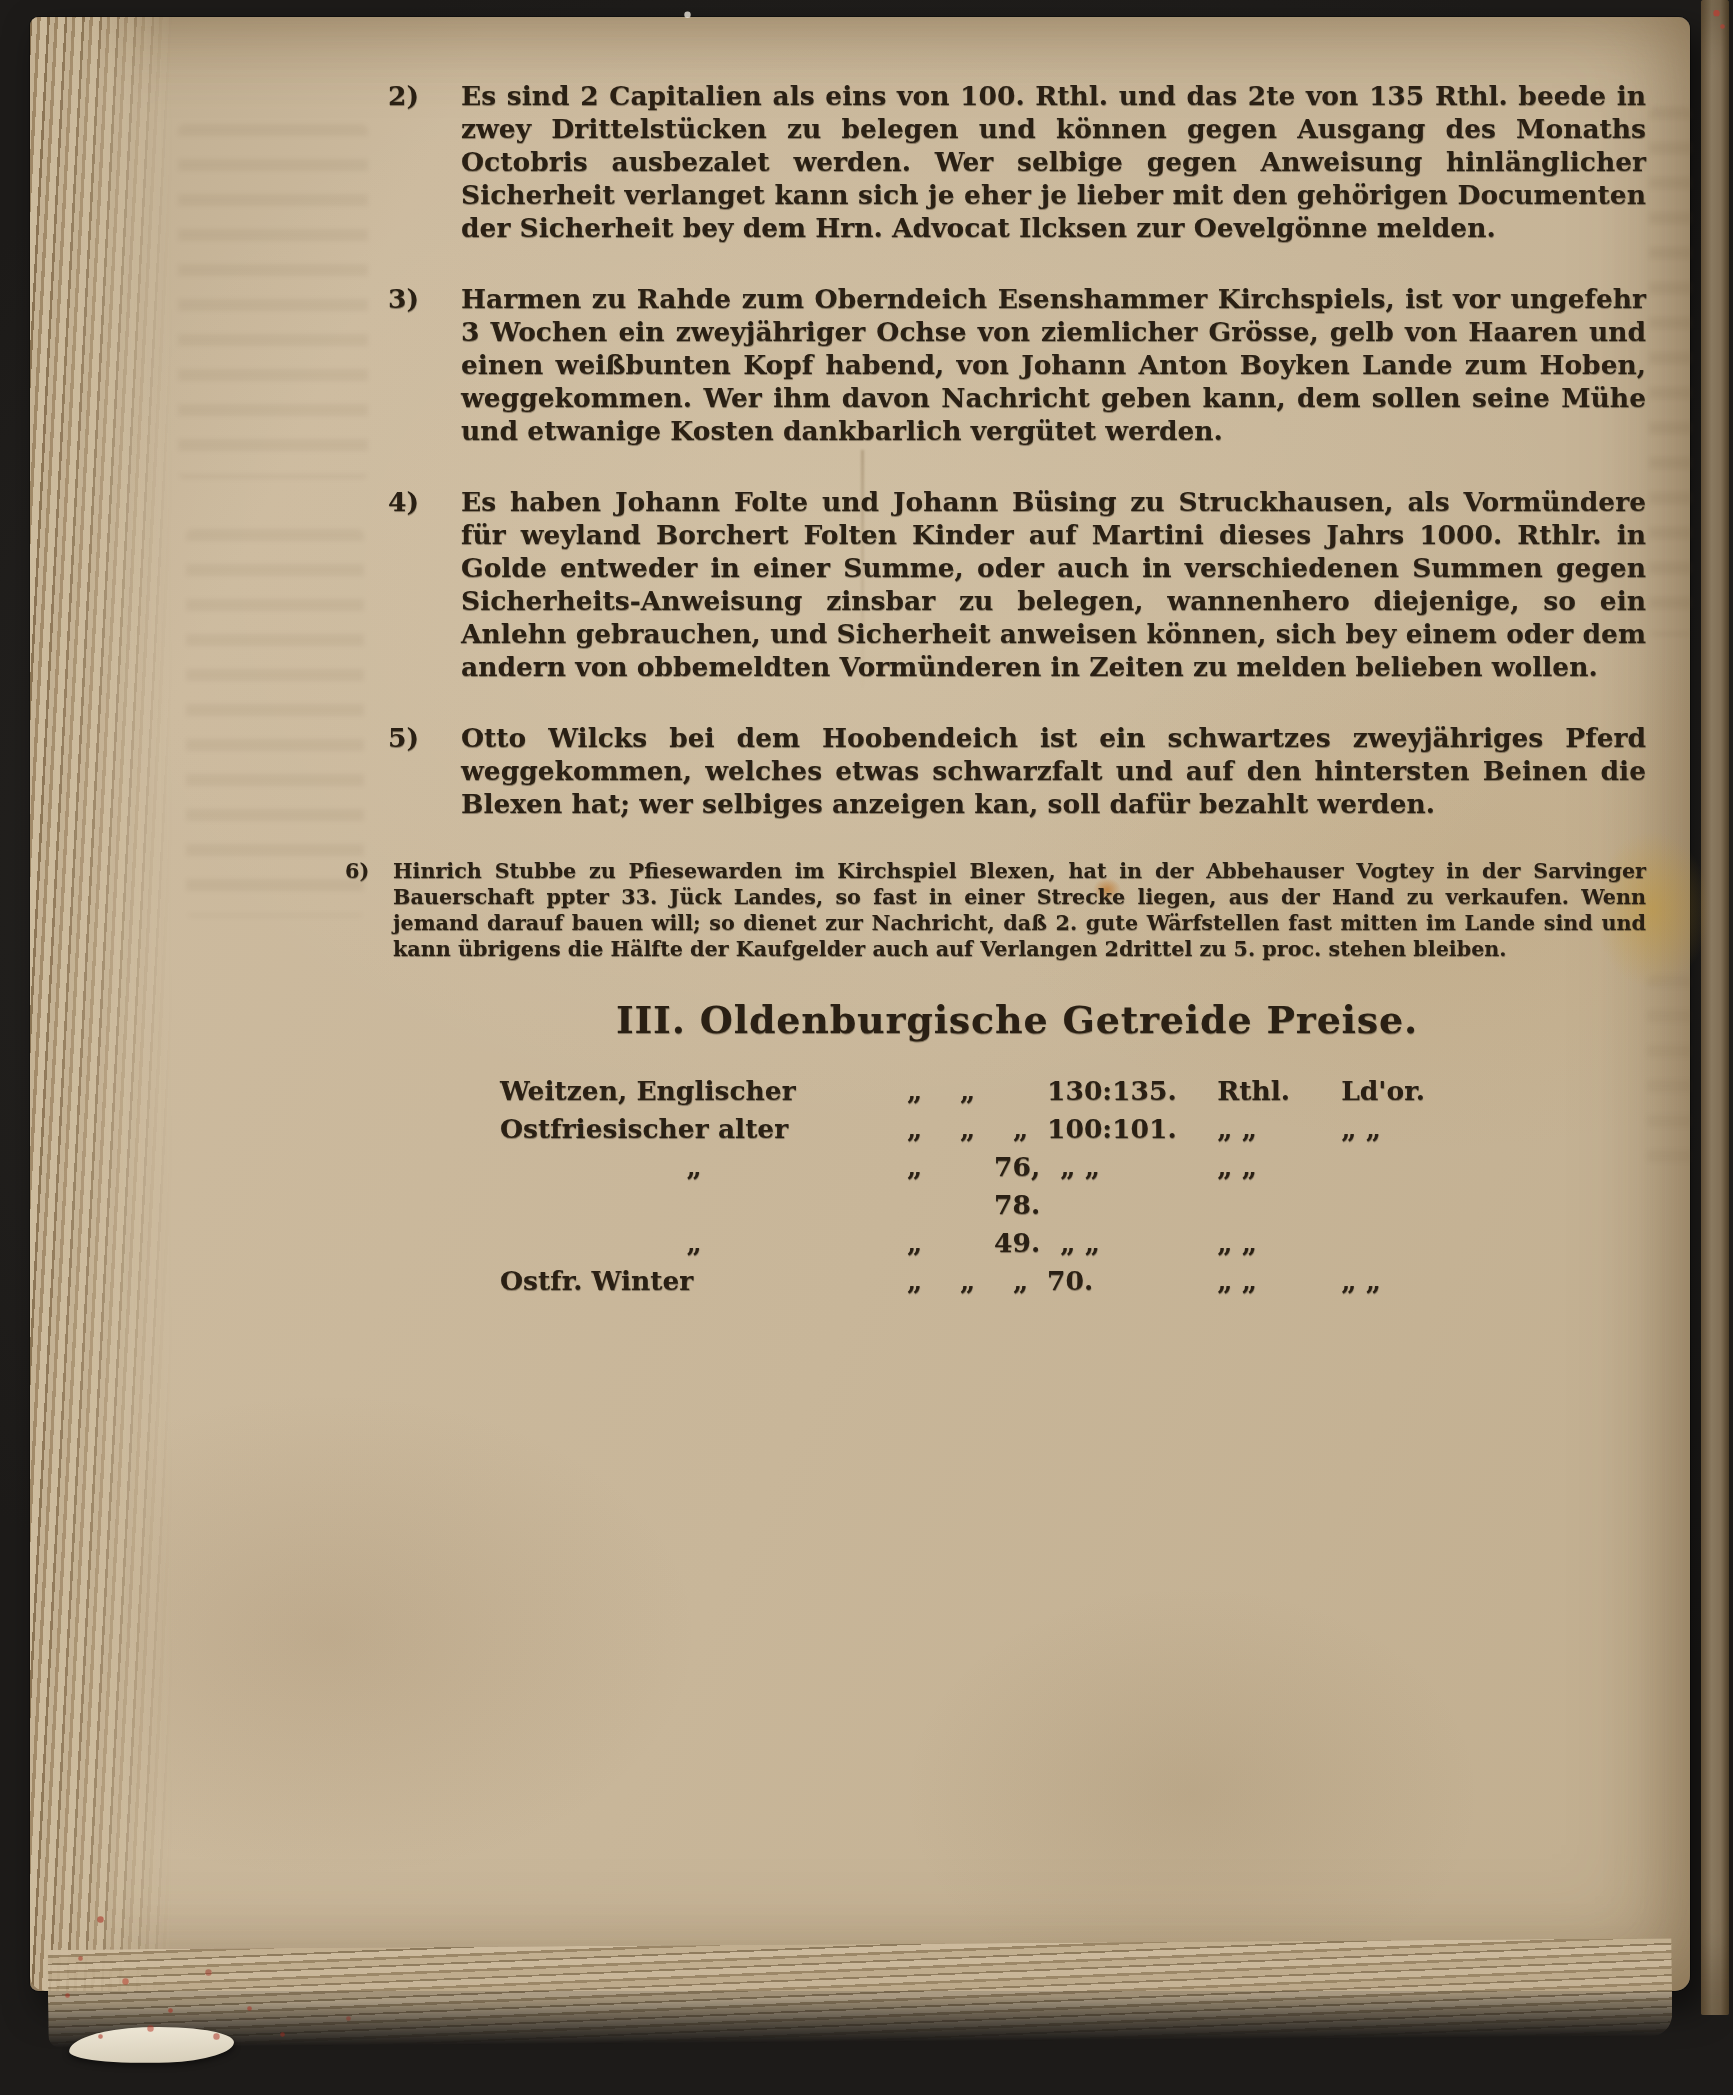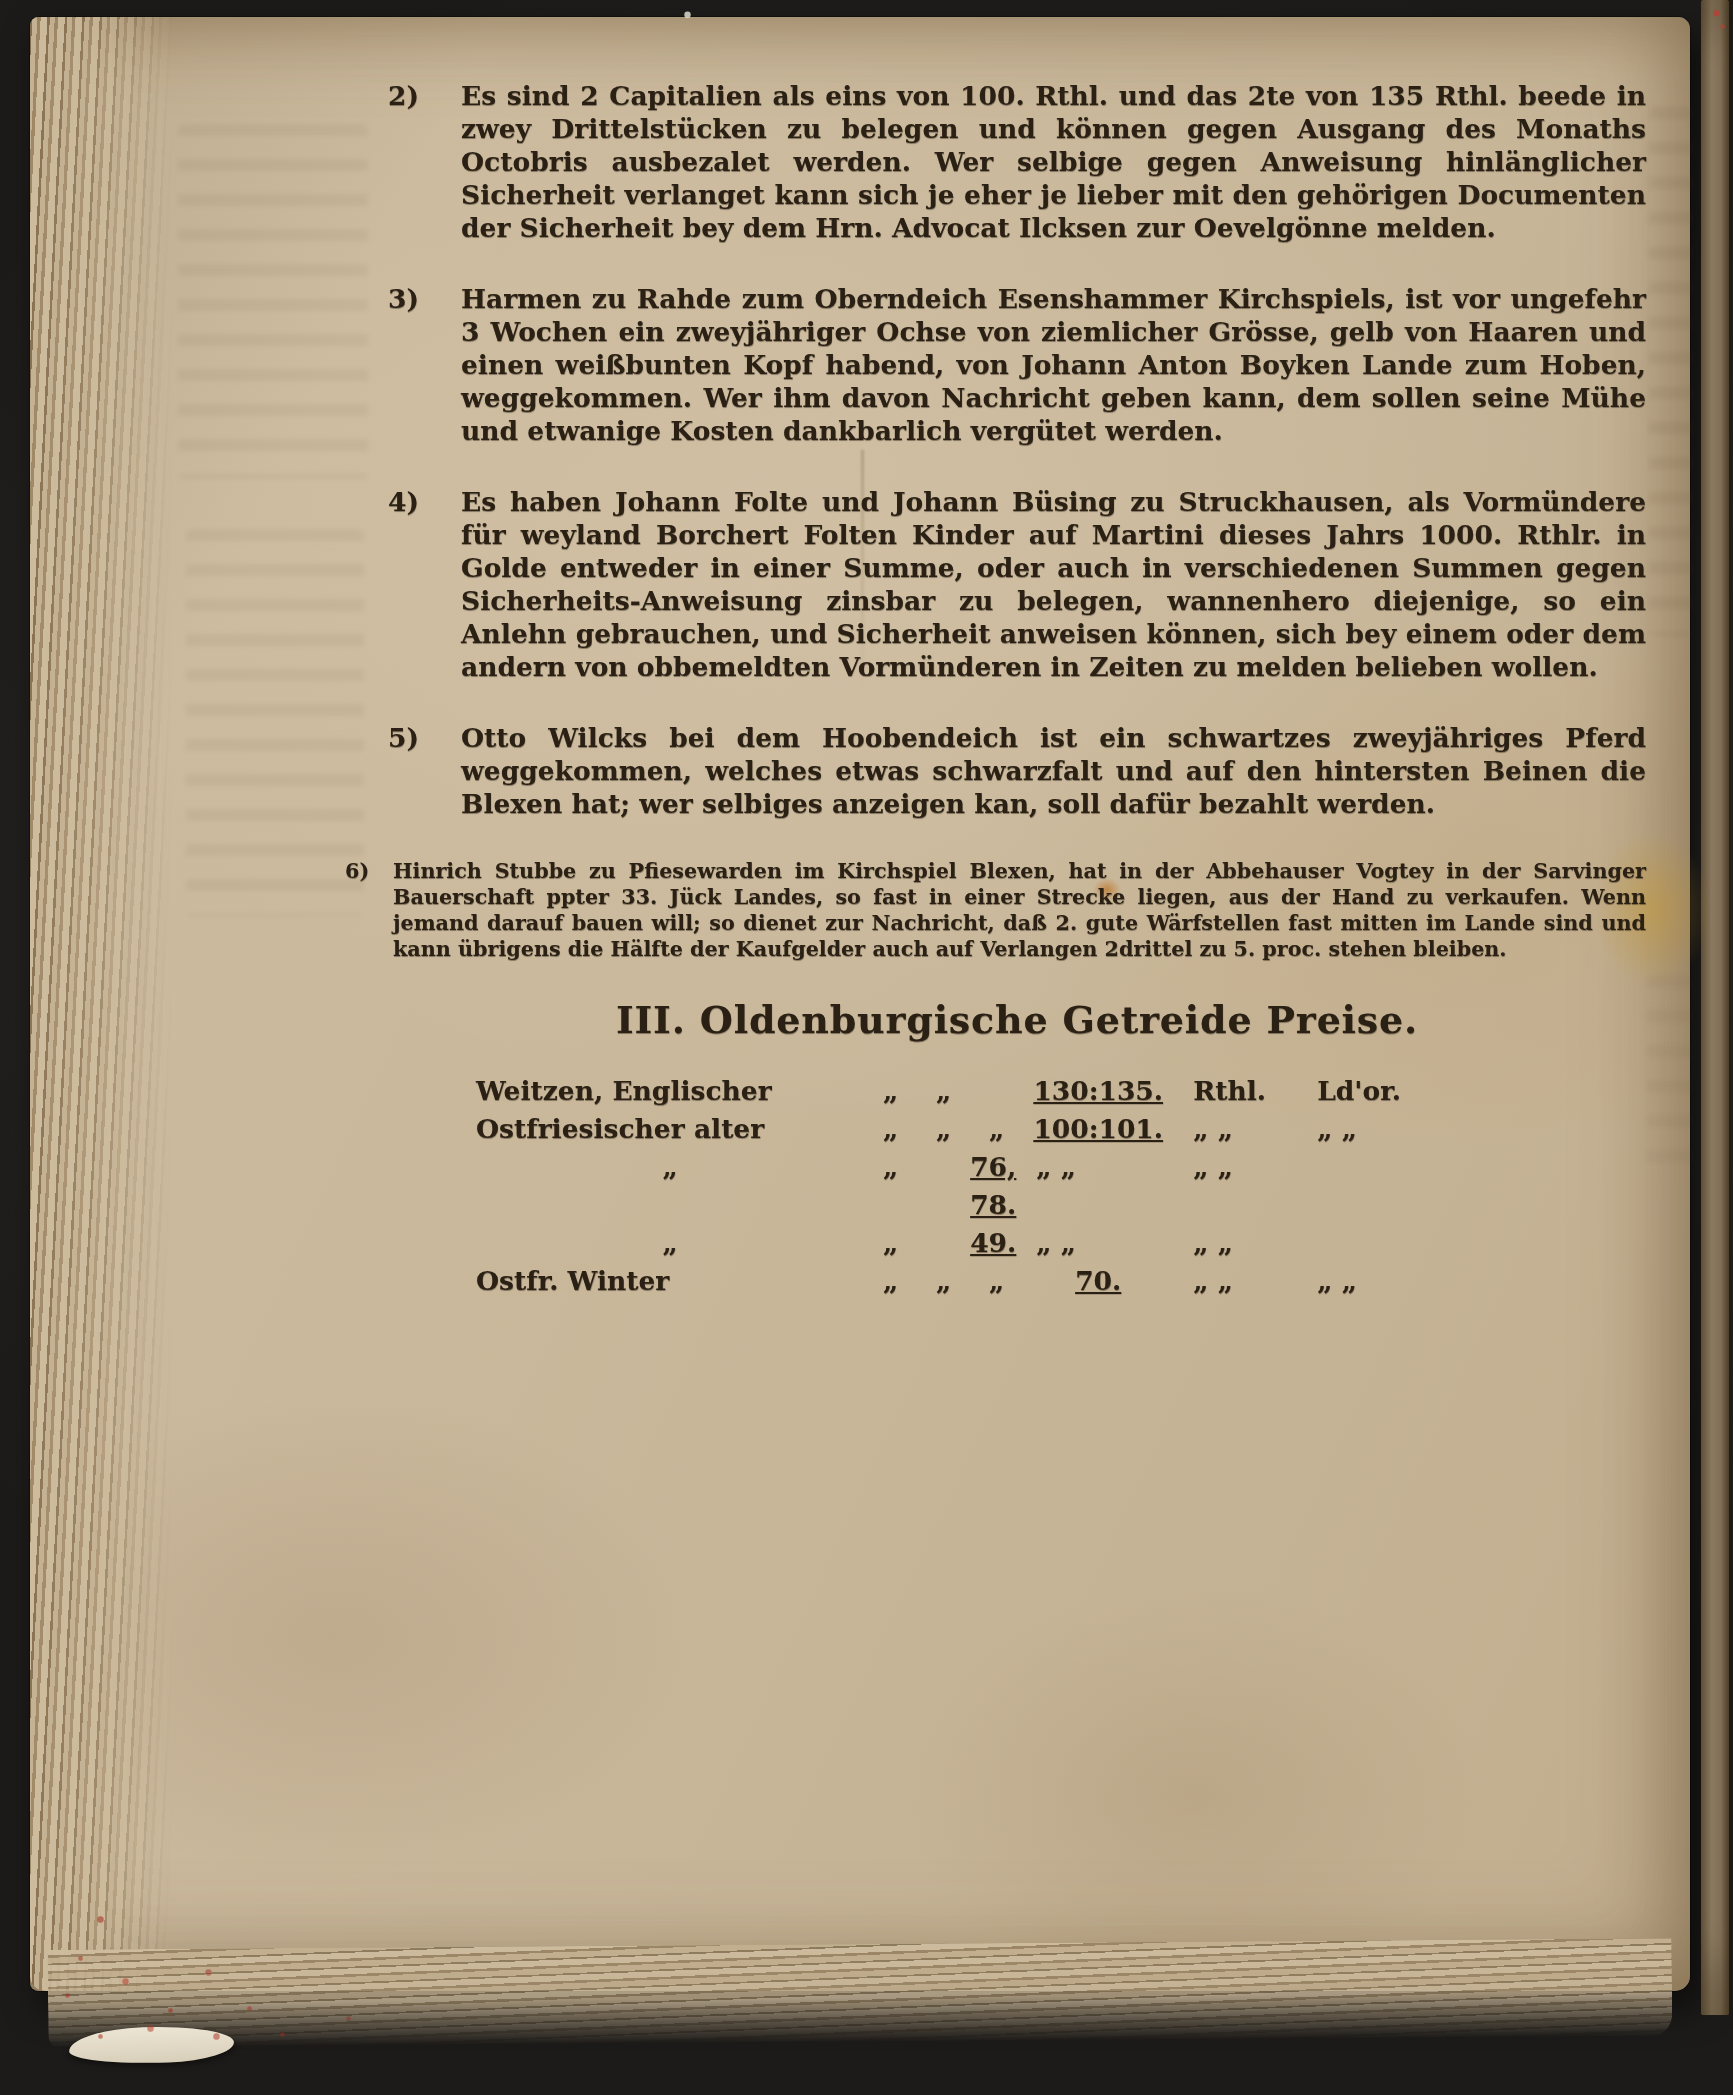--- a/index.html
+++ b/index.html
@@ -127,29 +127,29 @@
 
   .footnote{display:flex;margin:3.3px 0 35px -43px;font-size:20.7px;line-height:26px;font-weight:700;}
   .footnote .num{flex:0 0 48px;}
   .footnote .body{flex:1;text-align:justify;hyphens:auto;}
 
   .heading{
     text-align:center;font-size:38px;font-weight:700;letter-spacing:0.8px;
     margin:0 0 30px 0;
   }
 
-  .price-table{margin-left:88px;}
+  .price-table{margin-left:112px;}
   .price-row{
     display:grid;
     grid-template-columns:388px 53px 53px 53px 157px 124px 124px;
     font-size:26.5px;line-height:38px;font-weight:700;
   }
   .pl{text-align:left;}
   .pd{text-align:center;}
-  .pp{text-align:center;padding-right:6.6px;text-decoration:underline;}
+  .pp{text-align:left;padding-right:6.6px;}
   .pu{text-align:left;padding-left:13.2px;}
 </style>
 </head>
 <body>
 
 <div class="backdrop"></div>
 
 <div class="paper"></div>
 <div class="left-edges"></div>
 <div class="bottom-edges"></div>

